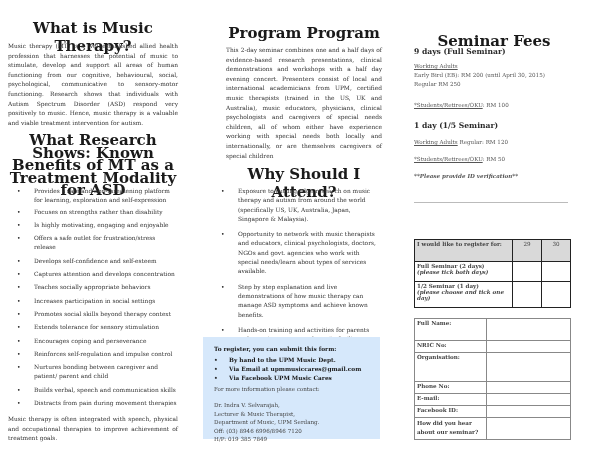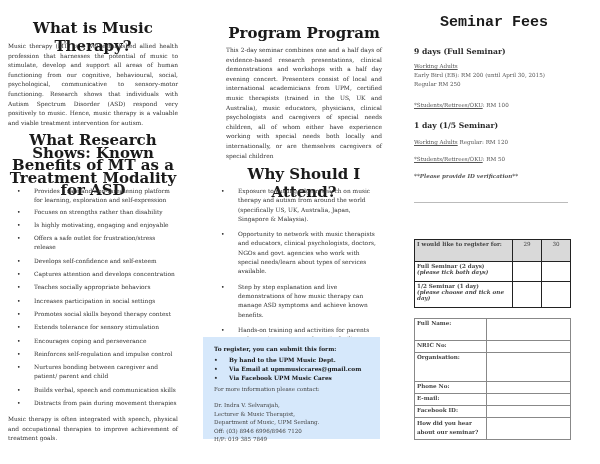--- a/index.html
+++ b/index.html
@@ -88,21 +88,21 @@
   <div class="info" style="top:64px; line-height:8.5px;">
     <div>Dr. Indra V. Selvarajah,</div>
     <div>Lecturer &amp; Music Therapist,</div>
     <div>Department of Music, UPM Serdang.</div>
     <div>Off: (03) 8946 6996/8946 7120</div>
     <div>H/P: 019 385 7849</div>
   </div>
 </div>
 
 <div class="col" id="col3">
-  <h2 class="h-main" style="top:14px; right:14px;font-family:Liberation Mono, monospace;">Seminar Fees</h2>
+  <h2 class="h-main" style="top:32px; right:14px;">Seminar Fees</h2>
   <div class="fees-h" style="top:47px;">9 days (Full Seminar)</div>
   <div class="fee-line u" style="top:63px;">Working Adults</div>
   <div class="fee-line" style="top:72px;">Early Bird (EB): RM 200 (until April 30, 2015)</div>
   <div class="fee-line" style="top:81px;">Regular  RM 250</div>
   <div class="fee-line" style="top:102px;"><span class="u">*Students/Retirees/OKU</span><span>: RM 100</span></div>
 
   <div class="fees-h" style="top:121px;">1 day (1/5 Seminar)</div>
   <div class="fee-line" style="top:139px;"><span class="u">Working Adults</span><span> Regular: RM 120</span></div>
   <div class="fee-line" style="top:156px;"><span class="u">*Students/Retirees/OKU</span><span>: RM 50</span></div>
   <div class="fee-line" style="top:173px; font-style:italic; font-weight:bold;">**Please provide ID verification**</div>

